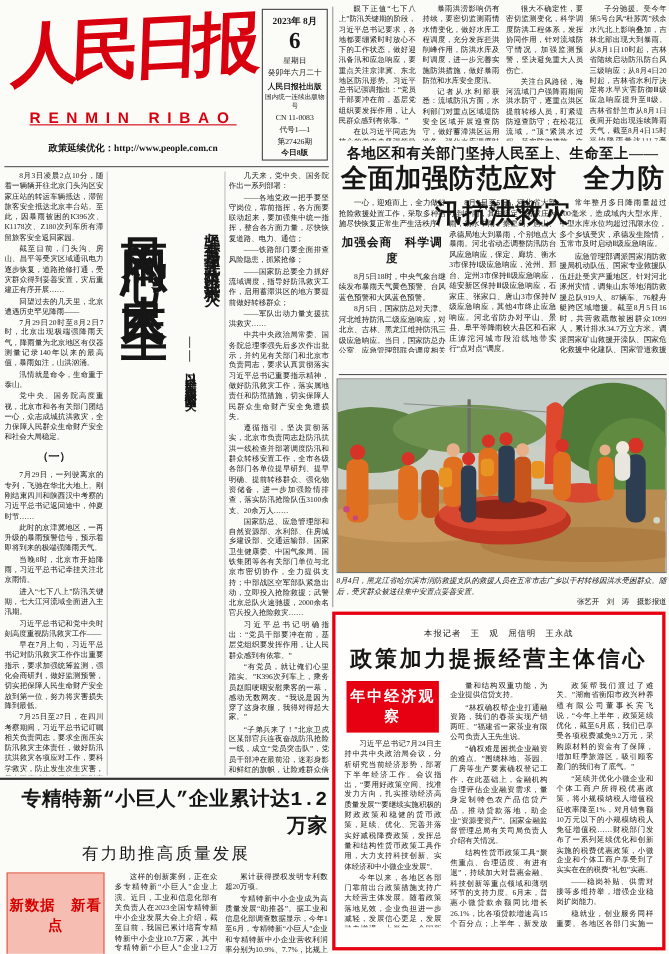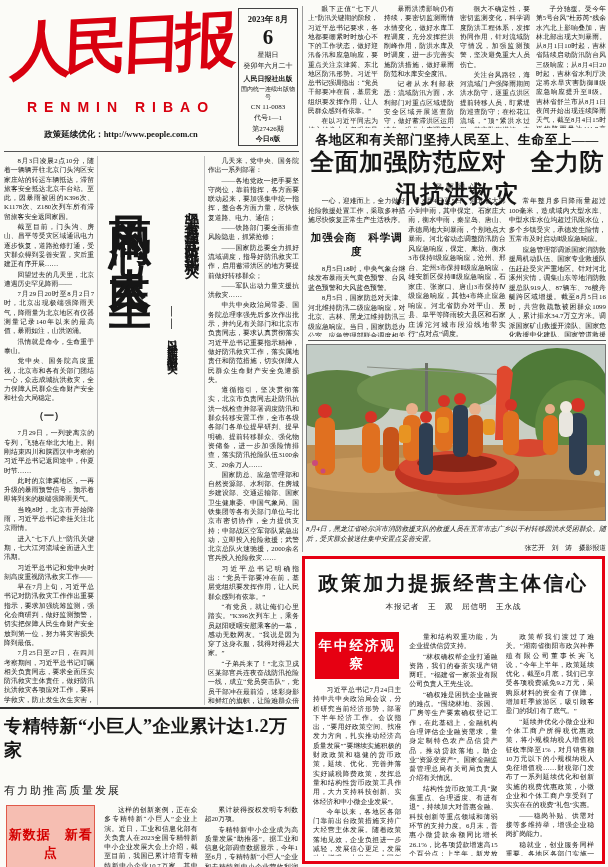--- a/index.html
+++ b/index.html
@@ -15,76 +15,76 @@
              font-weight:bold;font-size:13.5px;text-align:center;padding:5px 0;margin:0 2px 6px 2px;
              letter-spacing:2px;text-indent:0;}
   .badge-pink{background:#f6beb2;color:#d40000;font-family:"Liberation Sans",sans-serif;
               font-weight:bold;font-size:13px;text-align:center;padding:20px 0;margin:0 2px 5px 2px;
               border:1px solid #e05a4a;letter-spacing:1px;text-indent:0;}
   
   #brand{left:10px;top:14px;width:222px;height:84px;color:#d8000f;font-weight:900;
          font-size:62px;letter-spacing:-7px;transform:rotate(-3deg) skewX(-5deg);
          font-family:"Liberation Serif",serif;line-height:1;}
   #pinyin{left:18px;top:99px;width:206px;color:#d8000f;font-weight:bold;font-size:14px;
-          letter-spacing:7px;text-align:center;font-family:"Liberation Sans",sans-serif;}
+          letter-spacing:7px;text-align:center;font-family:"Liberation Sans",sans-serif;text-decoration:underline;}
   #site{left:8px;top:129px;width:226px;font-size:8.5px;font-weight:bold;text-align:center;}
   
   #datebox{left:238px;top:8px;width:60px;height:138px;border:1px solid #444;text-align:center;
            font-size:7px;line-height:1.25;padding-top:5px;box-sizing:border-box;}
   #datebox .ym{font-weight:bold;font-size:8.5px;}
   #datebox .day{font-weight:bold;font-size:21px;line-height:1.15;}
   #datebox .row{margin-top:2px;}
   #datebox .pub{margin-top:5px;font-weight:bold;}
   
   .vrule{width:1px;background:#9a9a9a;}
   .hrule{height:1px;background:#555;}
   
   #topstrip{left:308px;top:4px;width:298px;height:124px;display:flex;gap:6px;}
   #topstrip .tcol{flex:1;font-size:6.7px;line-height:1.38;overflow:hidden;}
   
   #flood-kicker{left:308px;top:131px;width:298px;text-align:center;font-weight:bold;
                 font-size:13px;letter-spacing:.5px;}
   #flood-title{left:306px;top:146px;width:302px;text-align:center;font-weight:900;
                font-size:24px;font-family:"Liberation Sans",sans-serif;letter-spacing:0.5px;}
   #flood-byline{left:308px;top:182px;width:298px;text-align:center;font-size:8px;letter-spacing:3px;}
-  #flood-cols{left:308px;top:196px;width:298px;height:141px;display:flex;gap:3px;}
+  #flood-cols{left:308px;top:180px;width:298px;height:141px;display:flex;gap:3px;}
   #flood-cols .tcol{flex:1;font-size:6.9px;line-height:1.38;overflow:hidden;}
   
   #photo{left:306px;top:344px;width:300px;height:177px;border:1px solid #777;box-sizing:border-box;}
   #caption{left:306px;top:524px;width:300px;font-size:6.8px;line-height:1.4;font-style:italic;}
   #caption .credit{text-align:right;font-style:normal;}
   
   #econbox{left:302px;top:556px;width:303px;height:308px;border:3px solid #e60012;
            box-sizing:border-box;padding:7px 8px 5px 8px;background:#fffefc;}
   #econ-kicker{text-align:center;font-weight:bold;font-size:12.5px;letter-spacing:1.5px;}
   #econ-title{text-align:center;font-weight:900;font-size:20px;letter-spacing:2.5px;margin-top:4px;}
   #econ-byline{text-align:center;font-size:7.5px;margin-top:5px;letter-spacing:1px;}
-  #econ-cols{display:flex;gap:8px;margin-top:20px;height:224px;}
+  #econ-cols{display:flex;gap:8px;margin-top:7px;height:224px;}
   #econ-cols .tcol{flex:1;font-size:6.8px;line-height:1.37;overflow:hidden;}
   
   #lead-rule-top{left:4px;top:151px;width:295px;}
   #lead{left:4px;top:156px;width:295px;height:549px;display:flex;}
   #lead .tcol{font-size:6.8px;line-height:1.37;overflow:hidden;}
   #lead-col-left{width:92px;}
   #lead-col-right{width:93px;}
   #lead .vdiv{width:1px;background:#c0c0c0;margin:0 3px;}
   #lead-title-zone{width:62px;position:relative;}
   #vtitle{writing-mode:vertical-rl;font-weight:900;font-size:42px;line-height:1.0;
           position:absolute;top:26px;left:8px;letter-spacing:6px;}
   #vtitle .gap{margin-top:30px;}
   #lead-sub-zone{width:40px;position:relative;}
   #vattr{writing-mode:vertical-rl;position:absolute;top:150px;right:22px;font-weight:bold;
          font-size:10.5px;letter-spacing:2px;}
   #vsub{writing-mode:vertical-rl;position:absolute;top:44px;right:0px;font-weight:900;
         font-size:14.5px;letter-spacing:4px;}
   #lead-rule-bottom{left:0px;top:707px;width:299px;height:2px;background:#333;}
   
   #sme{left:4px;top:714px;width:294px;}
-  #sme-title{text-align:left;font-weight:900;font-size:18px;letter-spacing:.5px;}
-  #sme-subtitle{text-align:left;font-size:11px;margin-top:21px;letter-spacing:2px;}
+  #sme-title{text-align:right;font-weight:900;font-size:18px;letter-spacing:.5px;font-family:Liberation Mono, monospace;}
+  #sme-subtitle{text-align:center;font-size:15px;margin-top:5px;letter-spacing:2px;}
   #sme-cols{display:flex;gap:7px;margin-top:7px;height:112px;}
   #sme-cols .tcol{flex:1;font-size:6.8px;line-height:1.37;overflow:hidden;}
 </style>
 </head>
 <body>
 
 <div id="brand" class="abs">人民日报</div>
 <div id="pinyin" class="abs">RENMIN RIBAO</div>
 <div id="site" class="abs">政策延续优化：http://www.people.com.cn</div>
 
@@ -208,22 +208,22 @@
     <circle cx="16" cy="126" r="2.5" fill="#c94a7a"></circle>
     <circle cx="290" cy="128" r="3" fill="#d0d8c8"></circle>
   </svg>
 </div>
 <div id="caption" class="abs justify">
   <span>8月4日，黑龙江省哈尔滨市消防救援支队的救援人员在五常市志广乡以干村转移因洪水受困群众。随后，受灾群众被送往集中安置点妥善安置。</span>
   <div class="credit">张艺开　刘　涛　摄影报道</div>
 </div>
 
 <div id="econbox" class="abs">
+  <div id="econ-byline">本报记者　王　观　屈信明　王永战</div>
   <div id="econ-title">政策加力提振经营主体信心</div>
-  <div id="econ-byline">本报记者　王　观　屈信明　王永战</div>
   <div id="econ-cols" class="justify">
     <div class="tcol">
         <div class="badge-red">年中经济观察</div>
         <div class="para">习近平总书记7月24日主持中共中央政治局会议，分析研究当前经济形势，部署下半年经济工作。会议指出，“要用好政策空间、找准发力方向，扎实推动经济高质量发展”“要继续实施积极的财政政策和稳健的货币政策，延续、优化、完善并落实好减税降费政策，发挥总量和结构性货币政策工具作用，大力支持科技创新、实体经济和中小微企业发展”。</div>
         <div class="para">今年以来，各地区各部门靠前出台政策措施支持广大经营主体发展。随着政策落地见效，企业负担进一步减轻，发展信心更足，发展动力增强。上半年，全国新增减税降费及退税缓费9279亿元，中小微企业受益明显，新增减税降费及退税缓费8766亿元，占比约6.2%。</div>
       </div>
     <div class="tcol">
         <div class="para">量和结构双重功能，为企业提供信贷支持。</div>
         <div class="para">“林权确权帮企业打通融资路，我们的春茶实现产销两旺。”福建省一家茶业有限公司负责人王先生说。</div>
         <div class="para">“确权难是困扰企业融资的难点。”围绕林地、茶园、厂房等生产要素确权登记工作，在此基础上，金融机构合理评估企业融资需求，量身定制特色农产品信贷产品，推动贷款落地，助企业“资源变资产”。国家金融监督管理总局有关司局负责人介绍有关情况。</div>

